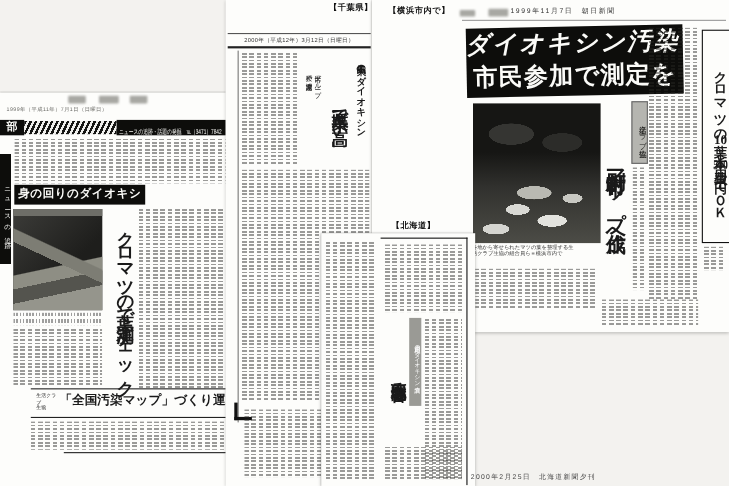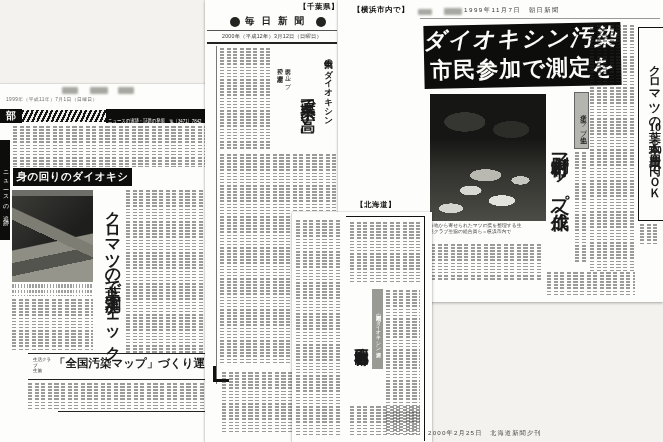--- a/index.html
+++ b/index.html
@@ -79,25 +79,20 @@
     <div class="abs serif" style="left:54px;top:272px;width:160px;font-size:11.5px;font-weight:bold;white-space:nowrap;">「全国汚染マップ」づくり運動</div>
 
     <div class="rule" style="left:28px;top:295px;width:186px;height:1px;"></div>
     <div class="abs vsim" style="left:28px;top:299px;width:186px;height:26px;"></div>
     <div class="rule" style="left:58px;top:327px;width:155px;height:1px;"></div>
   </div>
 
   <div class="paper" style="left:205px;top:0;width:135px;height:442px;">
     <div class="abs label" style="left:94px;top:2px;">【千葉県】</div>
 
-    <div class="abs" style="left:19px;top:15px;width:108px;display:flex;align-items:center;justify-content:center;gap:5px;">
-      <span style="width:10px;height:10px;border-radius:50%;background:#23231f;display:inline-block;"></span>
-      <span class="serif" style="font-size:9.5px;font-weight:bold;letter-spacing:7px;white-space:nowrap;">毎日新聞</span>
-      <span style="width:10px;height:10px;border-radius:50%;background:#23231f;display:inline-block;"></span>
-    </div>
     <div class="rule" style="left:2px;top:30px;width:130px;height:1px;background:#555;"></div>
     <div class="abs" style="left:2px;top:33px;width:130px;text-align:center;font-size:5.2px;letter-spacing:.3px;color:#333;white-space:nowrap;">2000年（平成12年）3月12日（日曜日）</div>
     <div class="rule" style="left:2px;top:42px;width:130px;height:2px;"></div>
 
     <div class="abs" style="left:11px;top:46px;width:1px;height:338px;background:#777;"></div>
     <div class="abs vsim" style="left:15px;top:48px;width:50px;height:102px;"></div>
 
     <div class="abs vtext serif" style="left:118px;top:53px;height:90px;font-size:8.5px;font-weight:bold;">大気中のダイオキシン</div>
     <div class="abs vtext serif" style="left:86px;top:50px;width:26px;height:112px;font-size:15px;font-weight:bold;letter-spacing:-1.5px;text-align:center;">「千葉県で高い」</div>
     <div class="abs vtext" style="left:78px;top:64px;height:46px;font-size:6px;color:#222;">市民グループ</div>

